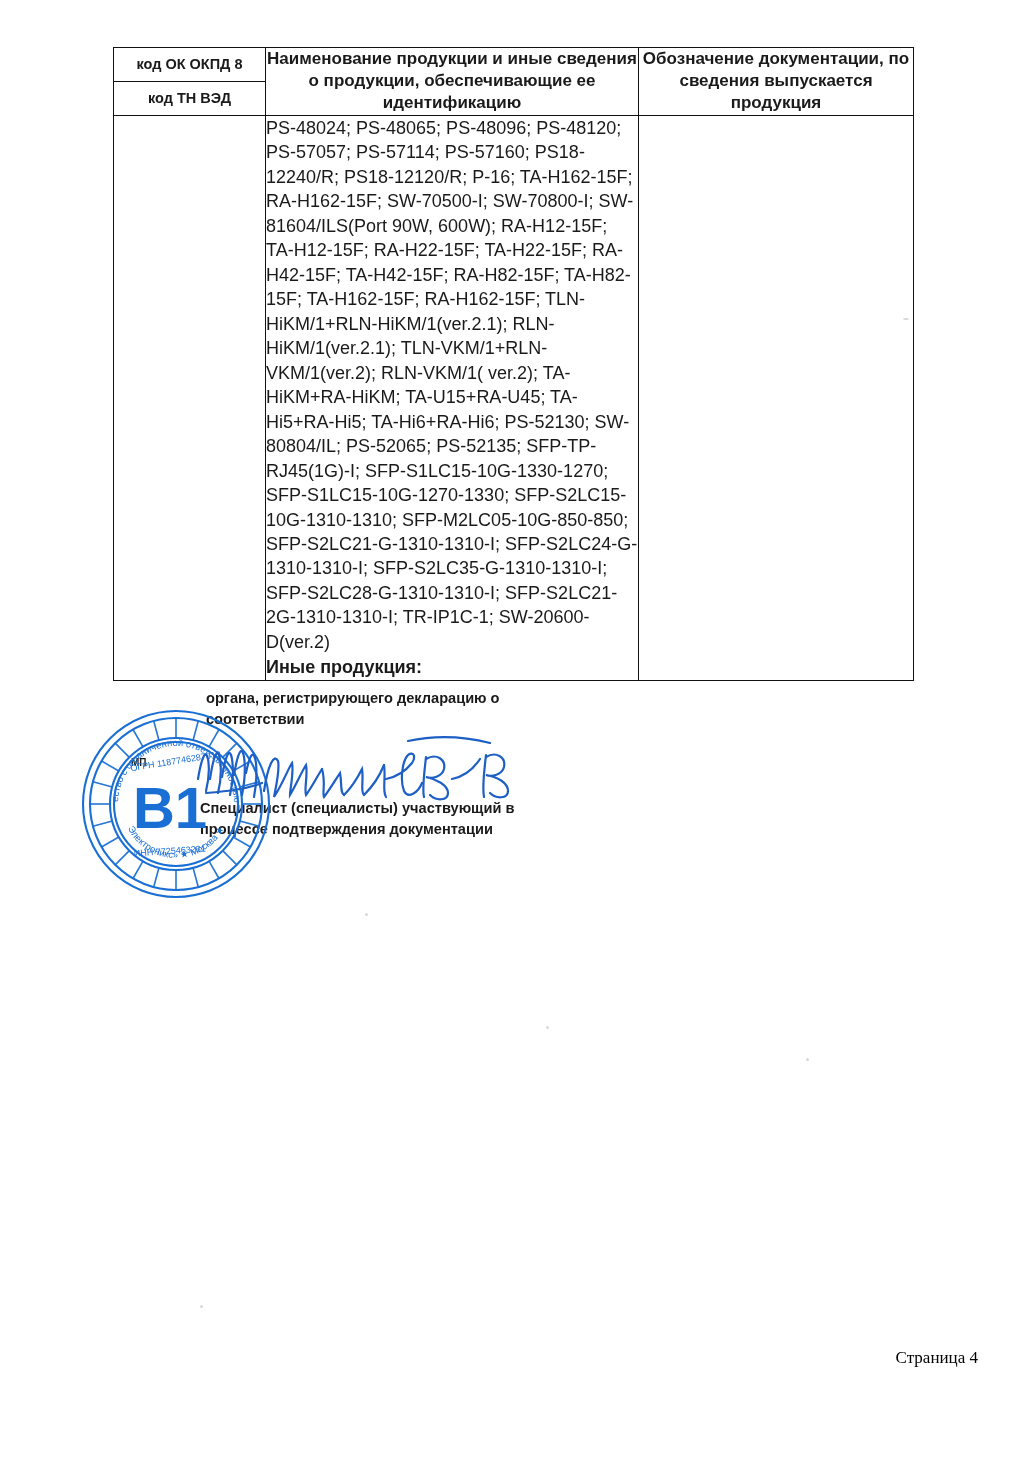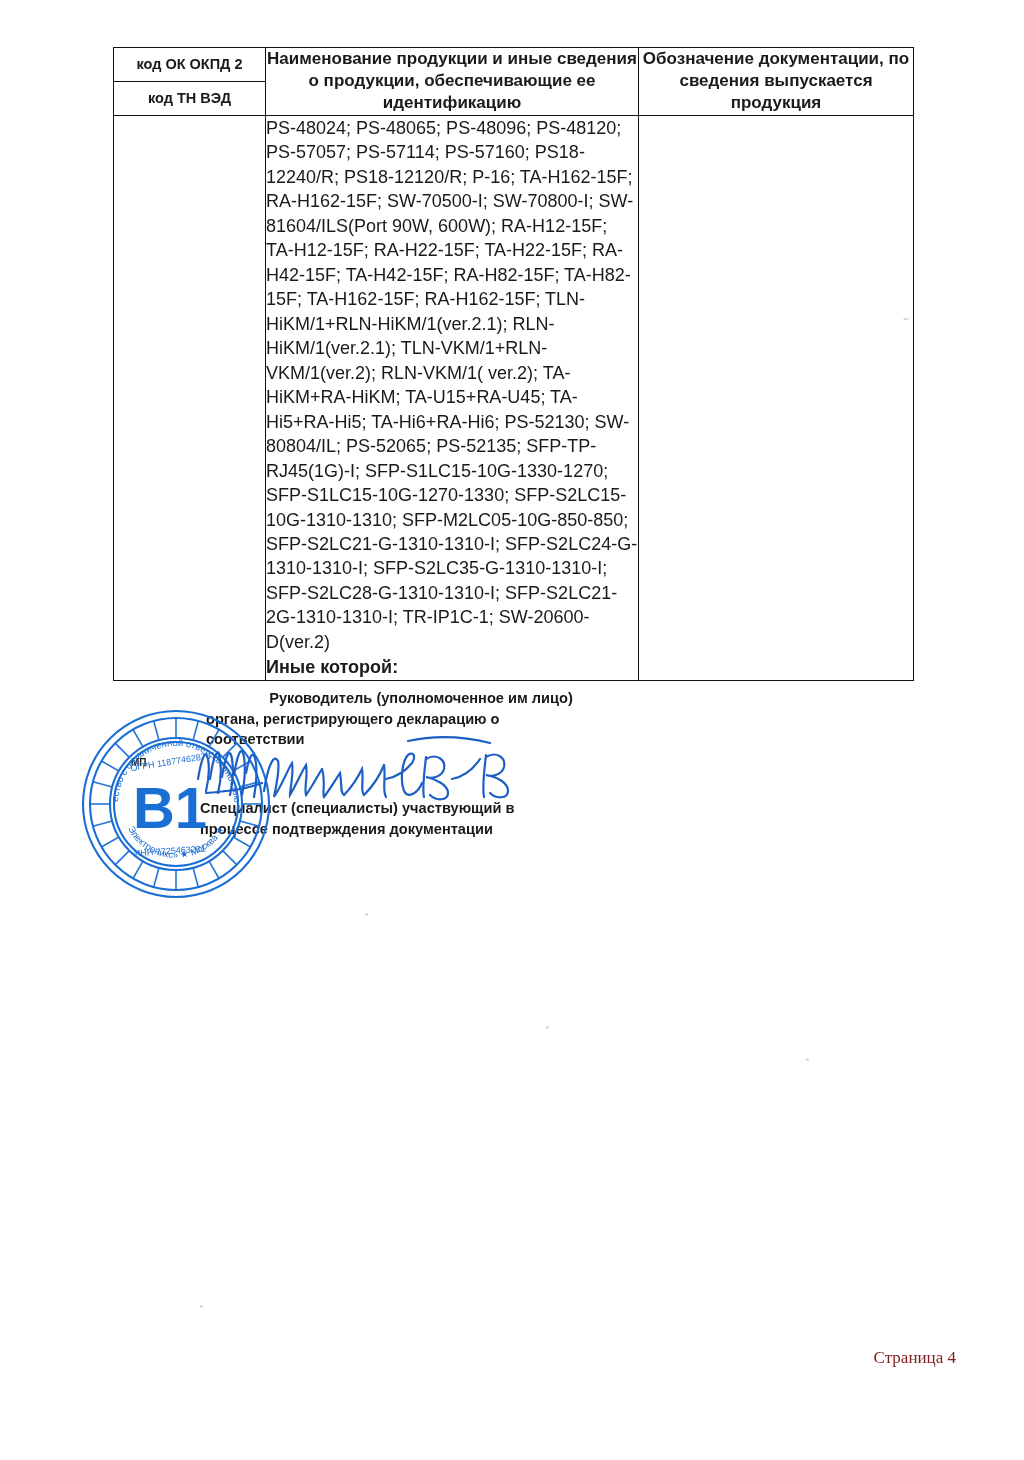--- a/index.html
+++ b/index.html
@@ -116,25 +116,25 @@
     left: 190px;
     top: 735px;
     width: 380px;
     height: 90px;
     pointer-events: none;
   }
 
   
   .page-number {
     position: absolute;
-    right: 68px;
+    right: 46px;
     top: 1348px;
     font-family: "Liberation Serif", serif;
     font-size: 17px;
-    color: #7f1d1d;
+    color: #000000;
   }
 
   
   .speckle {
     position: absolute;
     background: #d8d8d8;
     border-radius: 50%;
   }
 </style>
 </head>
@@ -142,41 +142,40 @@
 
 <table class="doc-table">
   <colgroup>
     <col class="col-a">
       <col class="col-b">
       <col class="col-c">
   </colgroup>
   <thead>
     <tr>
       <th class="hdr-split">
-        <span class="sub top">код ОК ОКПД 2</span>
+        <span class="sub top">код ОК ОКПД 8</span>
         <span class="sub">код ТН ВЭД</span>
       </th>
       <th class="hdr-cell">Наименование продукции и иные сведения о продукции, обеспечивающие ее идентификацию</th>
       <th class="hdr-cell">Обозначение документации, по сведения выпускается продукция</th>
     </tr>
   </thead>
   <tbody>
     <tr>
       <td class="body-cell"></td>
       <td class="body-cell">
         <div class="prodlist">PS-48024; PS-48065; PS-48096; PS-48120; PS-57057; PS-57114; PS-57160; PS18-12240/R; PS18-12120/R; P-16; TA-H162-15F; RA-H162-15F; SW-70500-I; SW-70800-I; SW-81604/ILS(Port 90W, 600W); RA-H12-15F; TA-H12-15F; RA-H22-15F; TA-H22-15F; RA-H42-15F; TA-H42-15F; RA-H82-15F; TA-H82-15F; TA-H162-15F; RA-H162-15F; TLN-HiKM/1+RLN-HiKM/1(ver.2.1); RLN-HiKM/1(ver.2.1); TLN-VKM/1+RLN-VKM/1(ver.2); RLN-VKM/1( ver.2); TA-HiKM+RA-HiKM; TA-U15+RA-U45; TA-Hi5+RA-Hi5; TA-Hi6+RA-Hi6; PS-52130; SW-80804/IL; PS-52065; PS-52135; SFP-TP-RJ45(1G)-I; SFP-S1LC15-10G-1330-1270; SFP-S1LC15-10G-1270-1330; SFP-S2LC15-10G-1310-1310; SFP-M2LC05-10G-850-850; SFP-S2LC21-G-1310-1310-I; SFP-S2LC24-G-1310-1310-I; SFP-S2LC35-G-1310-1310-I; SFP-S2LC28-G-1310-1310-I; SFP-S2LC21-2G-1310-1310-I; TR-IP1C-1; SW-20600-D(ver.2)</div>
-        <div class="other-info">Иные которой:</div>
+        <div class="other-info">Иные продукция:</div>
       </td>
       <td class="body-cell empty-cell"></td>
     </tr>
   </tbody>
 </table>
 
 <div class="sig-block">
-  <div class="sig-line l1">Руководитель (уполномоченное им лицо)</div>
   <div class="sig-line">органа, регистрирующего декларацию о</div>
   <div class="sig-line">соответствии</div>
 </div>
 
 <div class="sig-block-2">
   <div>Специалист (специалисты) участвующий в</div>
   <div>процессе подтверждения документации</div>
 </div>
 
 <div class="mp-label">МП</div>

